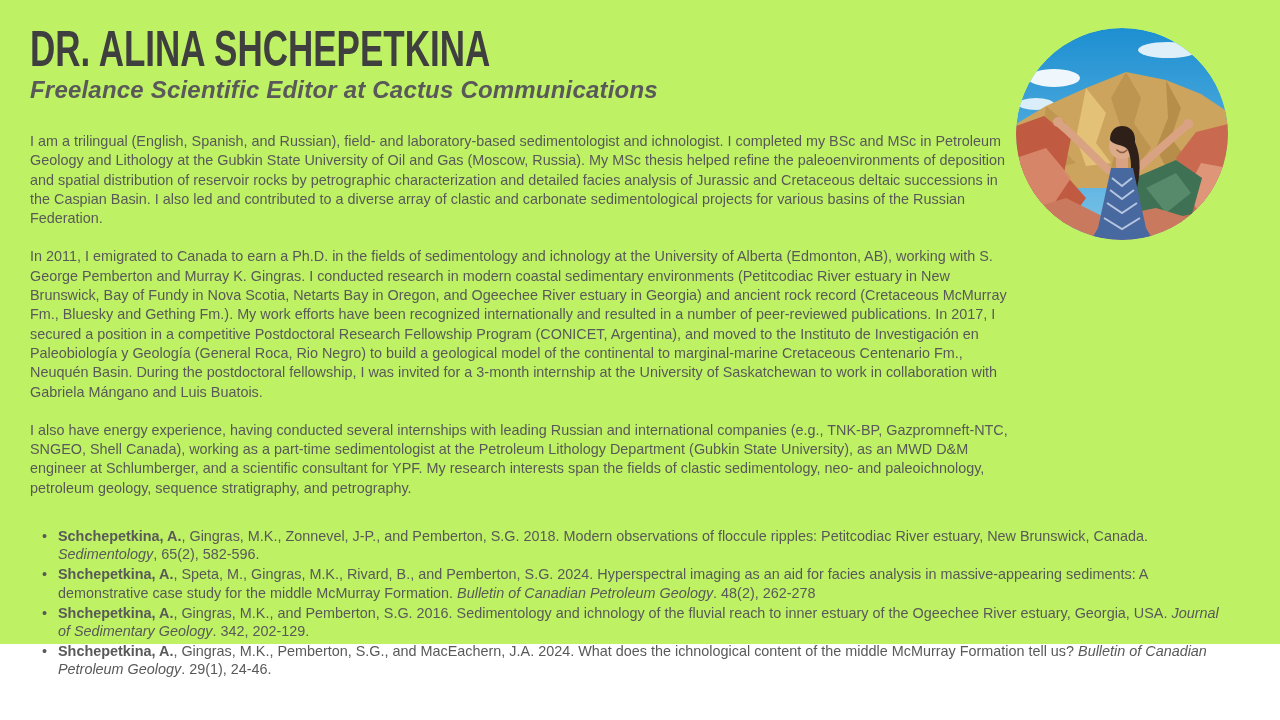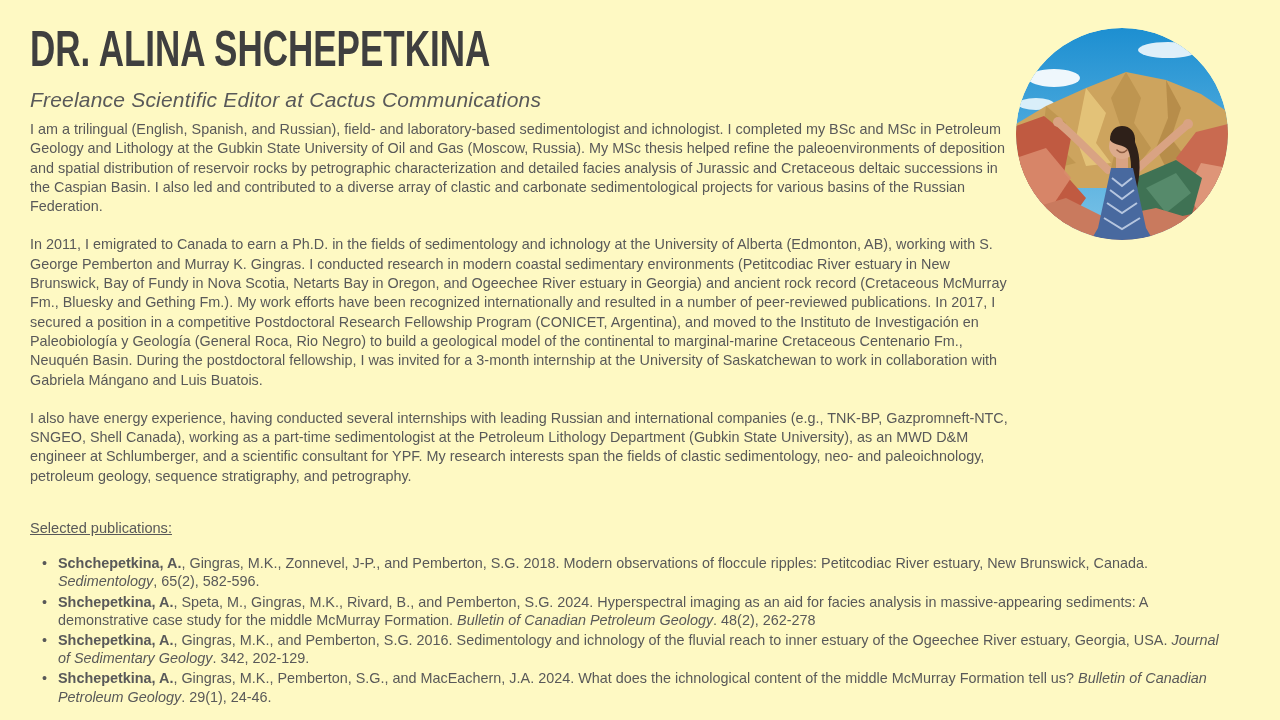--- a/index.html
+++ b/index.html
@@ -4,49 +4,49 @@
 <style>
   html, body {
     margin: 0; padding: 0;
     width: 1280px; height: 720px;
     background: #ffffff;
     overflow: hidden;
     font-family: "Liberation Sans", sans-serif;
   }
   .slide {
     position: relative;
-    width: 1280px; height: 720px;
-    background: #fef9c3;
+    width: 1280px; height: 644px;
+    background: #bef264;
   }
   
   .hdr { position: absolute; left: 30px; top: 24px; }
   .name-title {
     margin: 0;
     font-size: 50px;
     font-weight: 700;
     color: #3f3f3f;
     line-height: 1.0;
     white-space: nowrap;
     display: inline-block;
     transform: scaleX(0.70);
     transform-origin: left center;
     letter-spacing: 0px;
   }
   .job-subtitle {
-    margin: 14px 0 0 0;
-    font-size: 21px;
-    font-weight: 400;
+    margin: 2px 0 0 0;
+    font-size: 24px;
+    font-weight: 700;
     font-style: italic;
     color: #595959;
     letter-spacing: 0.2px;
   }
   
   .bio {
     position: absolute;
-    left: 30px; top: 120px;
+    left: 30px; top: 132px;
     width: 983px;
     font-size: 14.4px;
     line-height: 19.3px;
     color: #595959;
   }
   .bio p { margin: 0 0 19px 0; }
   
   .pubs {
     position: absolute;
     left: 30px; top: 519px;
@@ -136,21 +136,20 @@
     </svg>
   </div>
 
   <section class="bio">
     <p>I am a trilingual (English, Spanish, and Russian), field- and laboratory-based sedimentologist and ichnologist. I completed my BSc and MSc in Petroleum Geology and Lithology at the Gubkin State University of Oil and Gas (Moscow, Russia). My MSc thesis helped refine the paleoenvironments of deposition and spatial distribution of reservoir rocks by petrographic characterization and detailed facies analysis of Jurassic and Cretaceous deltaic successions in the Caspian Basin. I also led and contributed to a diverse array of clastic and carbonate sedimentological projects for various basins of the Russian Federation.</p>
     <p>In 2011, I emigrated to Canada to earn a Ph.D. in the fields of sedimentology and ichnology at the University of Alberta (Edmonton, AB), working with S. George Pemberton and Murray K. Gingras. I conducted research in modern coastal sedimentary environments (Petitcodiac River estuary in New Brunswick, Bay of Fundy in Nova Scotia, Netarts Bay in Oregon, and Ogeechee River estuary in Georgia) and ancient rock record (Cretaceous McMurray Fm., Bluesky and Gething Fm.). My work efforts have been recognized internationally and resulted in a number of peer-reviewed publications. In 2017, I secured a position in a competitive Postdoctoral Research Fellowship Program (CONICET, Argentina), and moved to the Instituto de Investigación en Paleobiología y Geología (General Roca, Rio Negro) to build a geological model of the continental to marginal-marine Cretaceous Centenario Fm., Neuquén Basin. During the postdoctoral fellowship, I was invited for a 3-month internship at the University of Saskatchewan to work in collaboration with Gabriela Mángano and Luis Buatois.</p>
     <p>I also have energy experience, having conducted several internships with leading Russian and international companies (e.g., TNK-BP, Gazpromneft-NTC, SNGEO, Shell Canada), working as a part-time sedimentologist at the Petroleum Lithology Department (Gubkin State University), as an MWD D&amp;M engineer at Schlumberger, and a scientific consultant for YPF. My research interests span the fields of clastic sedimentology, neo- and paleoichnology, petroleum geology, sequence stratigraphy, and petrography.</p>
   </section>
 
   <section class="pubs">
-    <div class="pubs-heading">Selected publications:</div>
     <ul>
         <li><span class="b">Schchepetkina, A.</span><span>, Gingras, M.K., Zonnevel, J-P., and Pemberton, S.G. 2018. Modern observations of floccule ripples: Petitcodiac River estuary, New Brunswick, Canada. </span><span class="i">Sedimentology</span><span>, 65(2), 582-596.</span></li>
         <li><span class="b">Shchepetkina, A.</span><span>, Speta, M., Gingras, M.K., Rivard, B., and Pemberton, S.G. 2024. Hyperspectral imaging as an aid for facies analysis in massive-appearing sediments: A demonstrative case study for the middle McMurray Formation. </span><span class="i">Bulletin of Canadian Petroleum Geology</span><span>. 48(2), 262-278</span></li>
         <li><span class="b">Shchepetkina, A.</span><span>, Gingras, M.K., and Pemberton, S.G. 2016. Sedimentology and ichnology of the fluvial reach to inner estuary of the Ogeechee River estuary, Georgia, USA. </span><span class="i">Journal of Sedimentary Geology</span><span>. 342, 202-129.</span></li>
         <li><span class="b">Shchepetkina, A.</span><span>, Gingras, M.K., Pemberton, S.G., and MacEachern, J.A. 2024. What does the ichnological content of the middle McMurray Formation tell us? </span><span class="i">Bulletin of Canadian Petroleum Geology</span><span>. 29(1), 24-46.</span></li>
       </ul>
   </section>
 
 </div>
 

